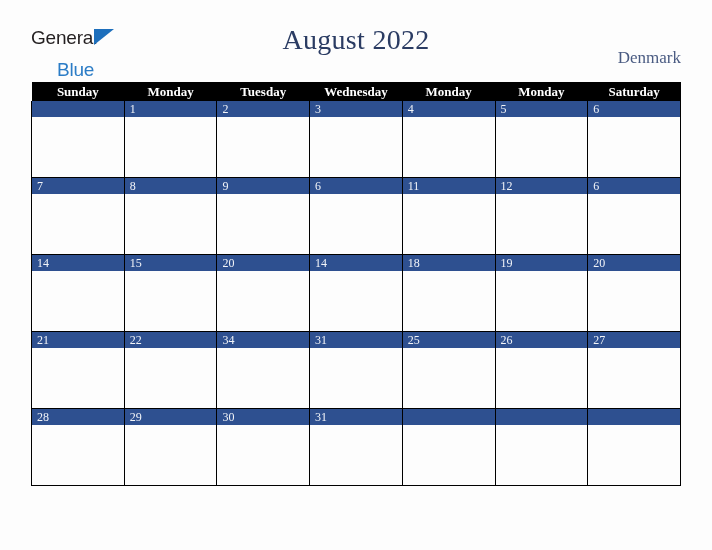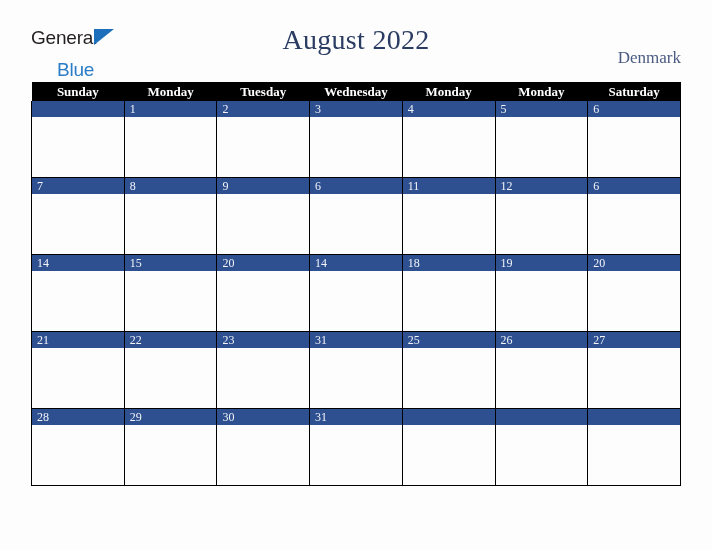--- a/index.html
+++ b/index.html
@@ -269,21 +269,21 @@
       <tr class="week">
         <td>
             <div class="daynum-bar">21</div>
             <div class="daycell-body"></div>
           </td>
         <td>
             <div class="daynum-bar">22</div>
             <div class="daycell-body"></div>
           </td>
         <td>
-            <div class="daynum-bar">23</div>
+            <div class="daynum-bar">34</div>
             <div class="daycell-body"></div>
           </td>
         <td>
             <div class="daynum-bar">31</div>
             <div class="daycell-body"></div>
           </td>
         <td>
             <div class="daynum-bar">25</div>
             <div class="daycell-body"></div>
           </td>

